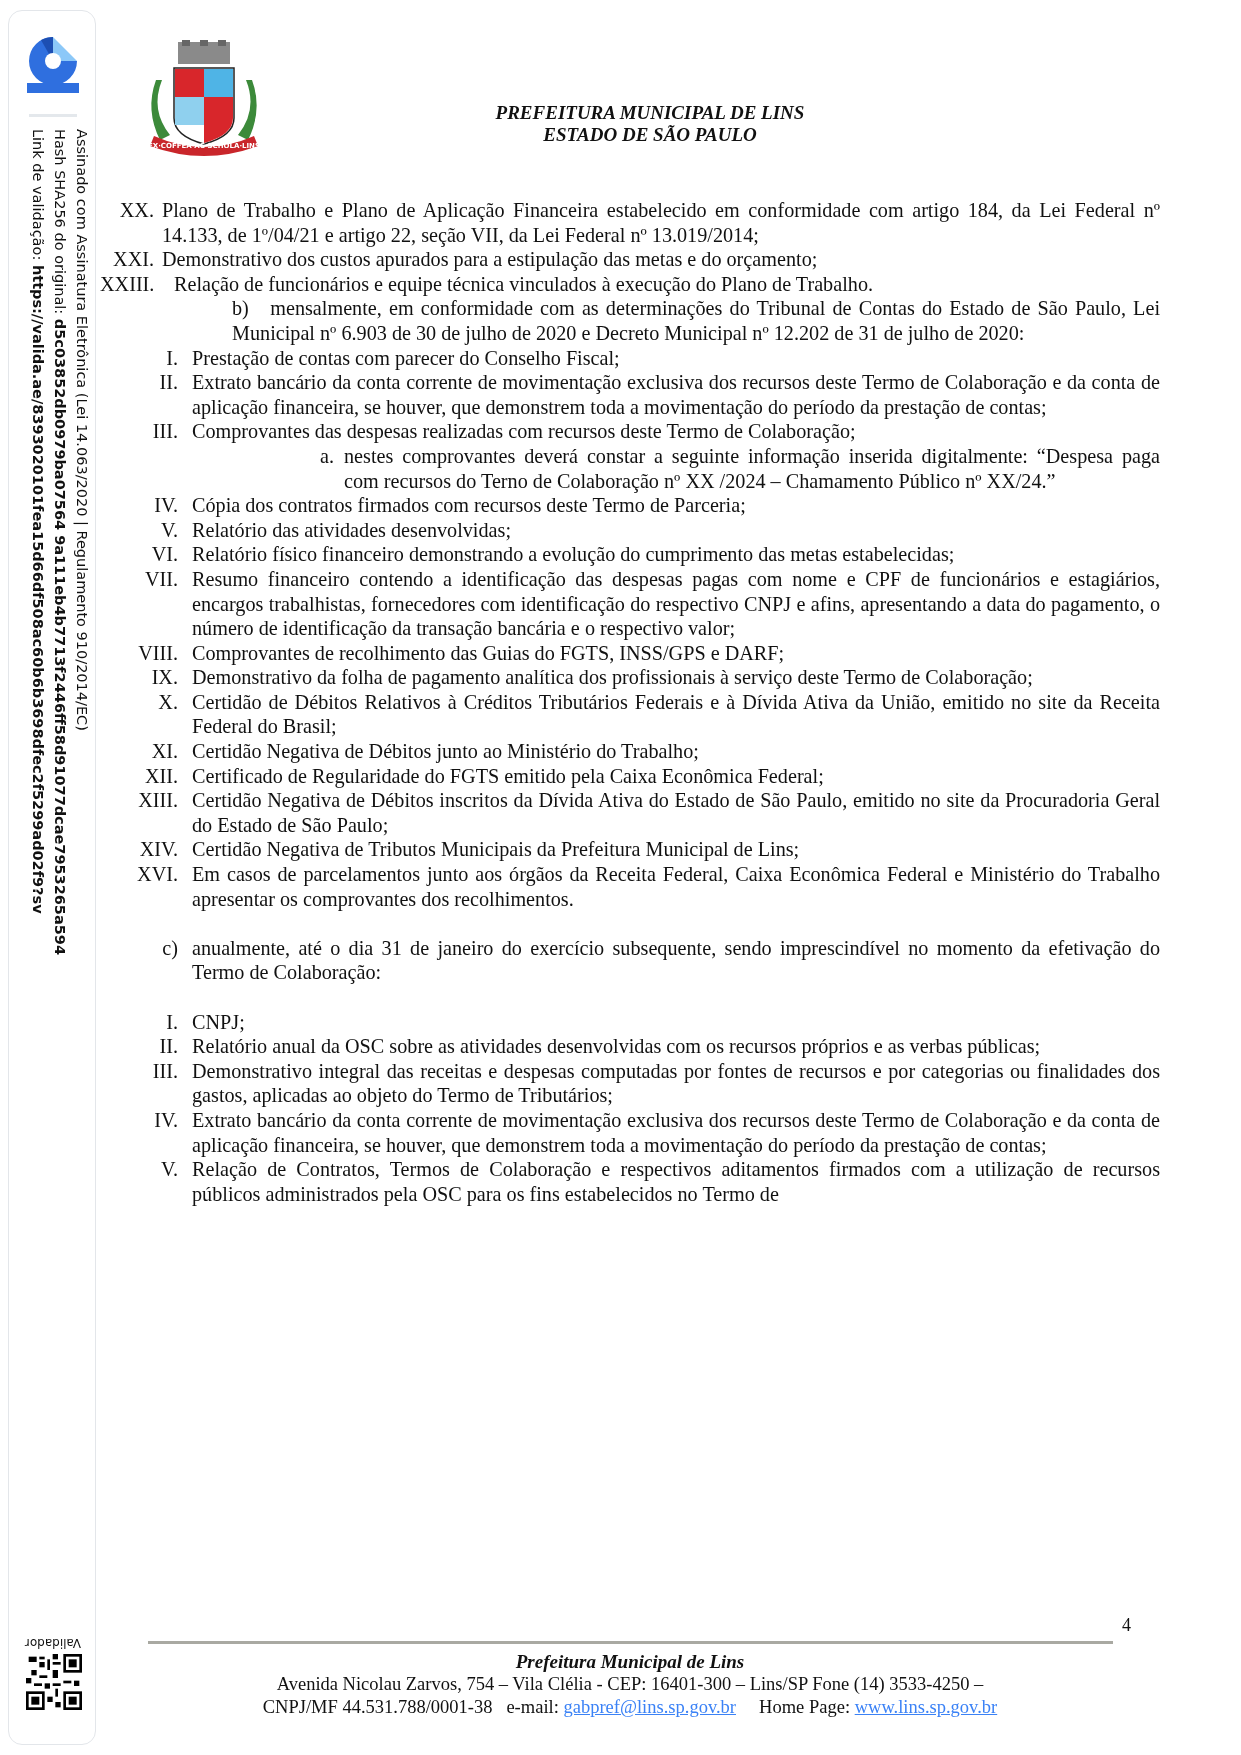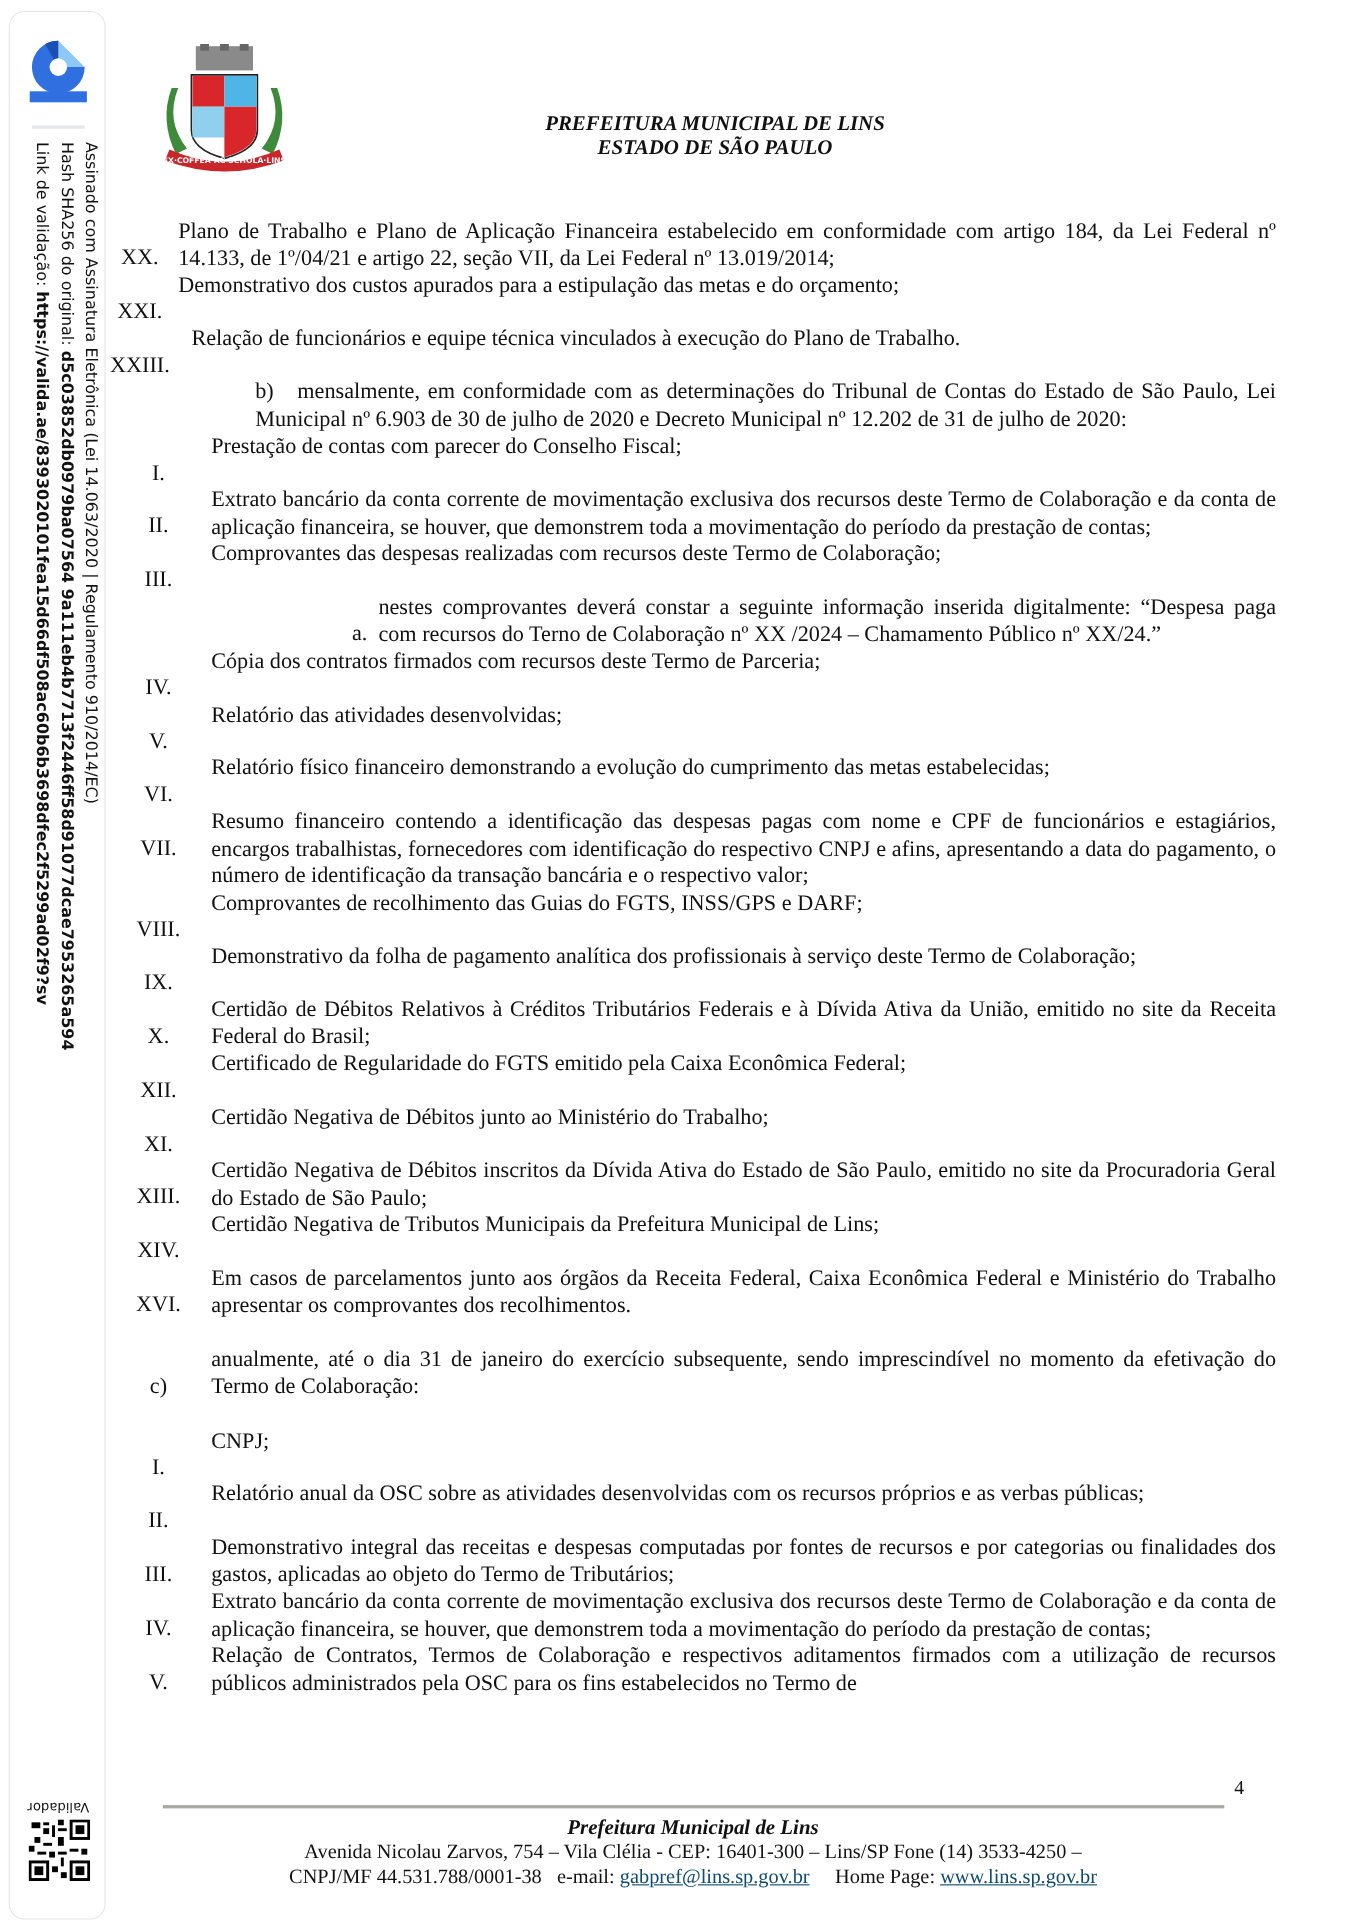--- a/index.html
+++ b/index.html
@@ -30,30 +30,30 @@
   
   .crest { position: absolute; left: 140px; top: 40px; width: 128px; height: 118px; }
   .header-title {
     position: absolute; left: 380px; top: 102px; width: 540px; text-align: center;
     font-style: italic; font-weight: bold; font-size: 19px; line-height: 22px;
   }
 
   
   .content { position: absolute; left: 110px; top: 198px; width: 1050px; font-size: 20.2px; line-height: 24.6px; }
   .item { display: flex; text-align: justify; }
-  .num { flex: 0 0 auto; text-align: center; padding-right: 14px; margin-top: 24px; }
+  .num { flex: 0 0 auto; text-align: right; padding-right: 14px; }
   .txt { flex: 1 1 auto; text-align: justify; text-align-last: left; }
   .gap { height: 24.6px; }
 
   
   .page-num { position: absolute; left: 1122px; top: 1615px; font-size: 18px; }
   .footer-line { position: absolute; left: 148px; top: 1641px; width: 965px; height: 3px; background: #a9a9a2; }
   .footer { position: absolute; left: 140px; top: 1650px; width: 980px; text-align: center; font-size: 18.5px; line-height: 23px; }
   .footer .org { font-style: italic; font-weight: bold; font-size: 19px; }
-  .footer a { color: #0c4a6e; text-decoration: underline; margin-top: 32px; }
+  .footer a { color: #3b82f6; text-decoration: underline; margin-top: 32px; }
 </style>
 </head>
 <body>
 
 <div class="sidebar">
   <svg class="sig-logo" viewBox="0 0 60 62">
     <path d="M30 4 A24 24 0 1 0 54 28 L30 28 Z" fill="#2f6fdf"></path>
     <path d="M30 4 L54 28 L30 28 Z" fill="#8cc8f8"></path>
     <path d="M30 4 A24 24 0 0 0 18 7 L30 28 Z" fill="#1d4fb3"></path>
     <circle cx="30" cy="28" r="8" fill="#fff"></circle>
@@ -182,26 +182,26 @@
       </div>
       <div class="item">
         <div class="num" style="width: 82px;">IX.</div>
         <div class="txt">Demonstrativo da folha de pagamento analítica dos profissionais à serviço deste Termo de Colaboração;</div>
       </div>
       <div class="item">
         <div class="num" style="width: 82px;">X.</div>
         <div class="txt">Certidão de Débitos Relativos à Créditos Tributários Federais e à Dívida Ativa da União, emitido no site da Receita Federal do Brasil;</div>
       </div>
       <div class="item">
+        <div class="num" style="width: 82px;">XI.</div>
+        <div class="txt">Certidão Negativa de Débitos junto ao Ministério do Trabalho;</div>
+      </div>
+      <div class="item">
         <div class="num" style="width: 82px;">XII.</div>
         <div class="txt">Certificado de Regularidade do FGTS emitido pela Caixa Econômica Federal;</div>
-      </div>
-      <div class="item">
-        <div class="num" style="width: 82px;">XI.</div>
-        <div class="txt">Certidão Negativa de Débitos junto ao Ministério do Trabalho;</div>
       </div>
       <div class="item">
         <div class="num" style="width: 82px;">XIII.</div>
         <div class="txt">Certidão Negativa de Débitos inscritos da Dívida Ativa do Estado de São Paulo, emitido no site da Procuradoria Geral do Estado de São Paulo;</div>
       </div>
       <div class="item">
         <div class="num" style="width: 82px;">XIV.</div>
         <div class="txt">Certidão Negativa de Tributos Municipais da Prefeitura Municipal de Lins;</div>
       </div>
       <div class="item">

